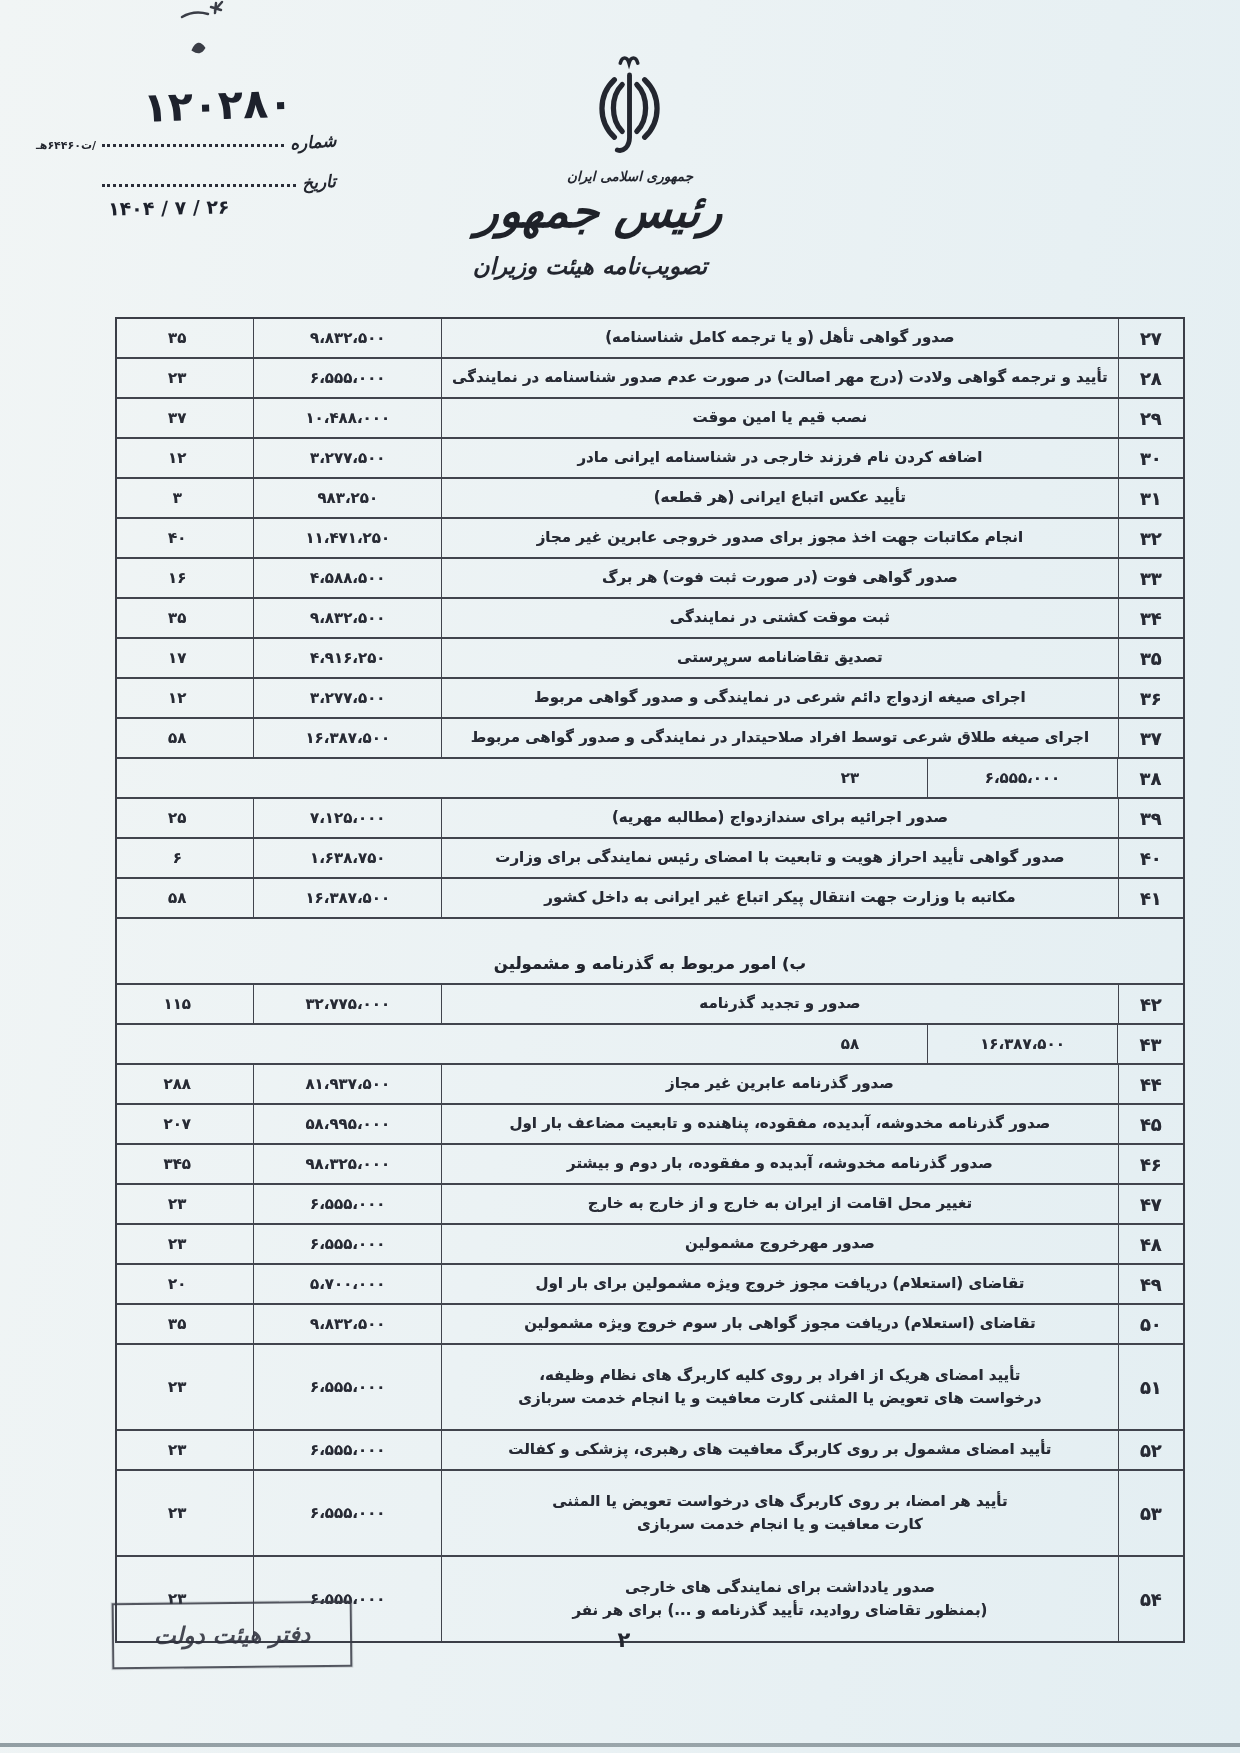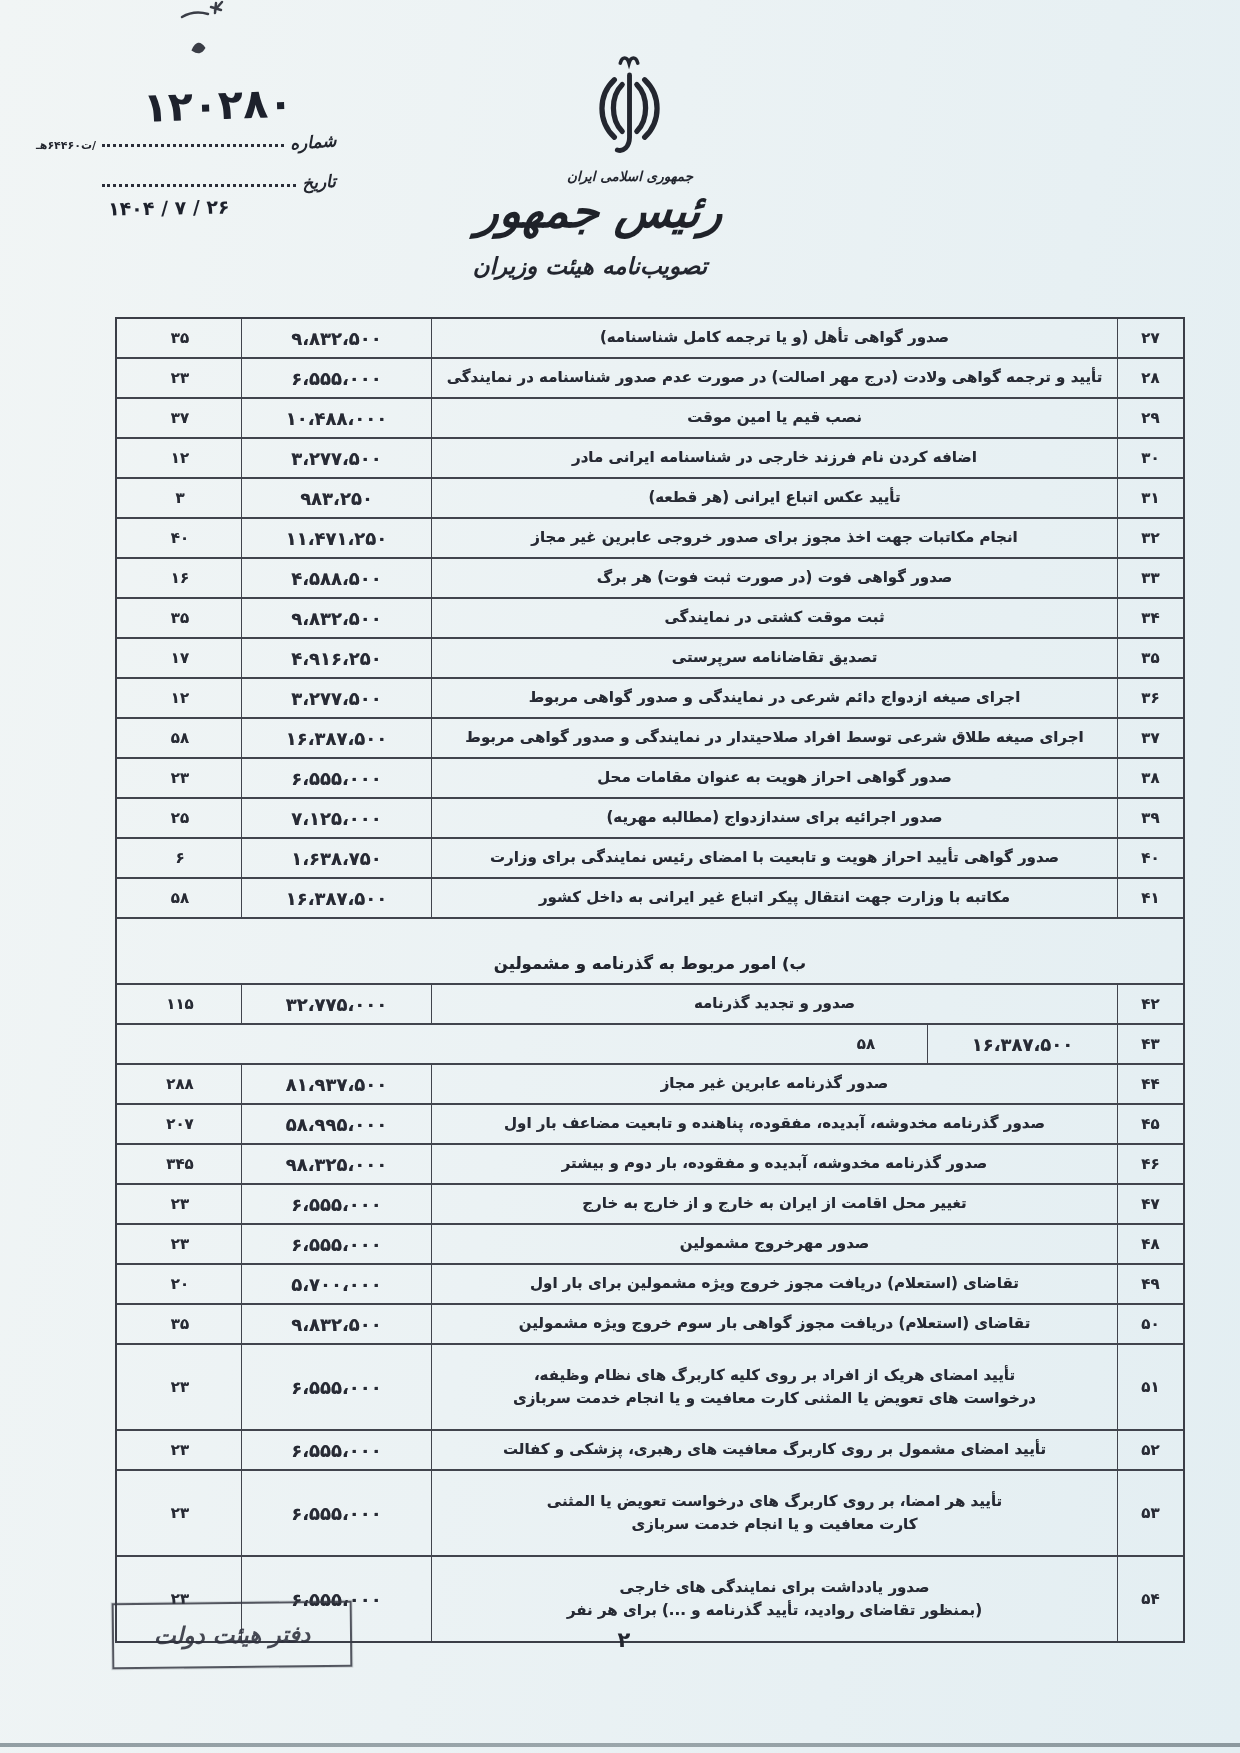--- a/index.html
+++ b/index.html
@@ -72,23 +72,23 @@
   .trow.double{min-height:84px;}
   .cell{
     display:flex;align-items:center;justify-content:center;
     box-sizing:border-box;
     border-left:1.7px solid #41444d;
     padding:3px 6px;
     font-weight:bold;color:#272a34;
     text-shadow:0 0 .5px rgba(35,38,48,.55);
   }
   .cell:last-child{border-left:none;}
-  .c-no{width:66px;font-size:15px;}
+  .c-no{width:66px;font-size:18px;}
   .c-desc{width:686px;flex-direction:column;font-size:15px;line-height:1.55;text-align:center;}
-  .c-amount{width:190px;font-size:18px;letter-spacing:1px;}
+  .c-amount{width:190px;font-size:15px;letter-spacing:1px;margin-left:16px;}
   .c-count{width:122px;font-size:15px;}
   .section-row{
     display:flex;align-items:center;justify-content:center;
     border-bottom:2.2px solid #41444d;
     min-height:40px;
     font-size:16.5px;font-weight:bold;color:#22252e;
     text-shadow:0 0 .5px rgba(35,38,48,.55);
     margin-top:24px;
   }
   
@@ -214,21 +214,20 @@
         <div class="cell c-count">۱۲</div>
       </div>
       <div class="trow">
         <div class="cell c-no">۳۷</div>
         <div class="cell c-desc">اجرای صیغه طلاق شرعی توسط افراد صلاحیتدار در نمایندگی و صدور گواهی مربوط</div>
         <div class="cell c-amount">۱۶،۳۸۷،۵۰۰</div>
         <div class="cell c-count">۵۸</div>
       </div>
       <div class="trow">
         <div class="cell c-no">۳۸</div>
-        <div class="cell c-desc">صدور گواهی احراز هویت به عنوان مقامات محل</div>
         <div class="cell c-amount">۶،۵۵۵،۰۰۰</div>
         <div class="cell c-count">۲۳</div>
       </div>
       <div class="trow">
         <div class="cell c-no">۳۹</div>
         <div class="cell c-desc">صدور اجرائیه برای سندازدواج (مطالبه مهریه)</div>
         <div class="cell c-amount">۷،۱۲۵،۰۰۰</div>
         <div class="cell c-count">۲۵</div>
       </div>
       <div class="trow">

